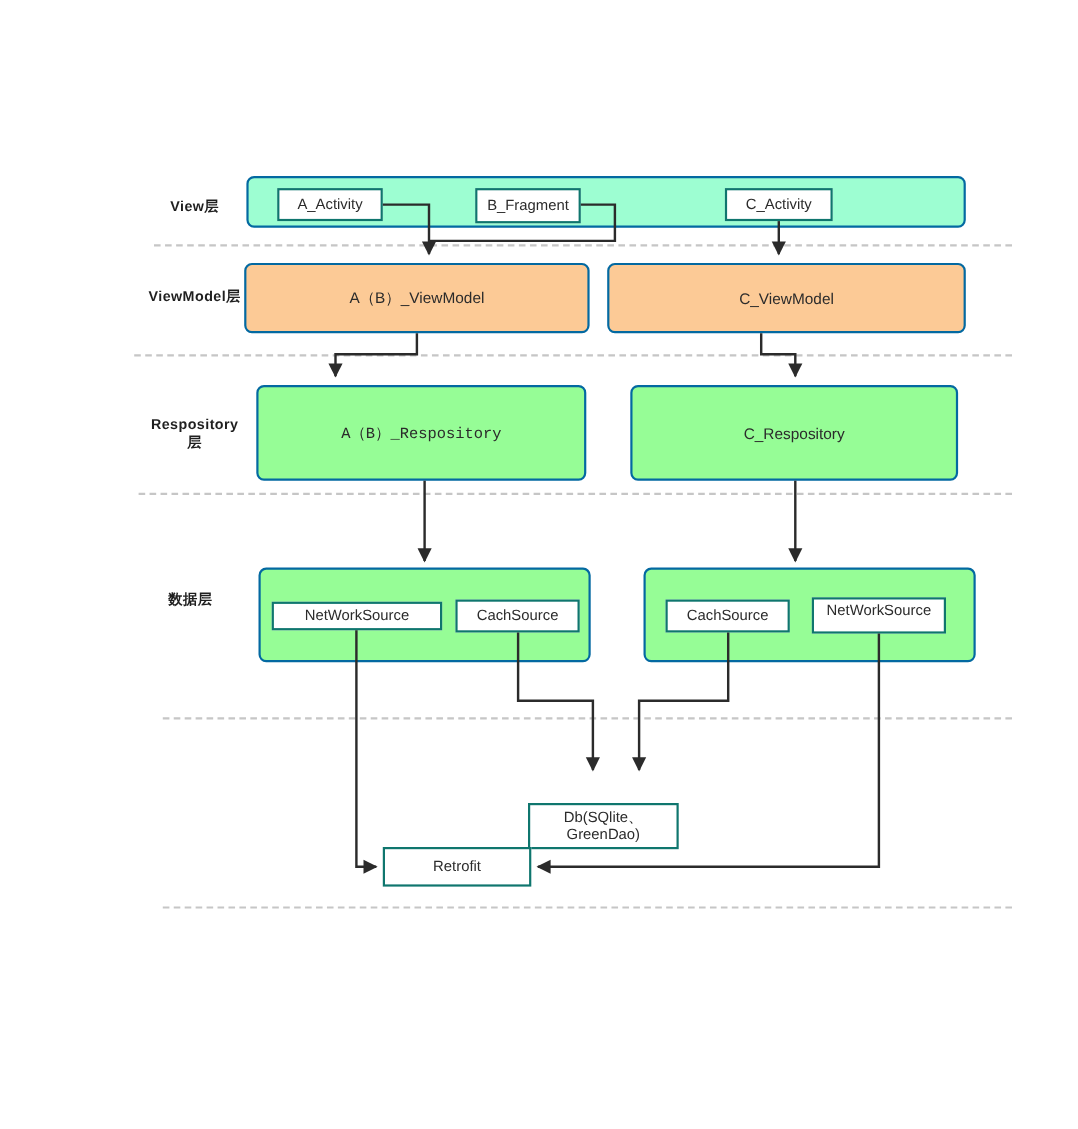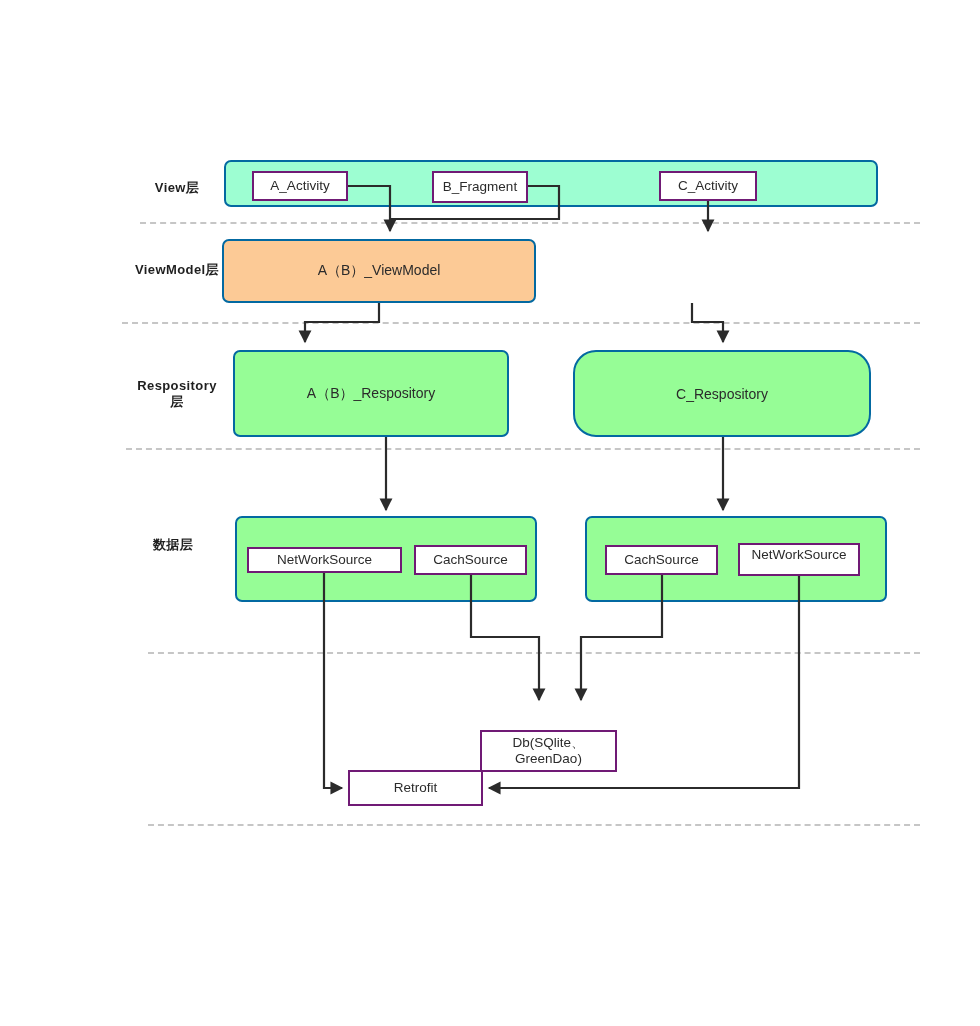--- a/index.html
+++ b/index.html
@@ -50,21 +50,21 @@
     right: 0;
     top: 50%;
     transform: translateY(-50%);
     text-align: center;
     font-size: 14px;
     color: #2b2b2b;
   }
   .node {
     position: absolute;
     background: #ffffff;
-    border: 2px solid #701a75;
+    border: 2px solid #0f766e;
     box-sizing: border-box;
     display: flex;
     align-items: center;
     justify-content: center;
     font-size: 13.5px;
     color: #2b2b2b;
     text-align: center;
     line-height: 1.15;
     padding: 0 4px;
   }
@@ -105,26 +105,29 @@
   <div class="node" style="left:252px; top:171px; width:96px; height:30px;">A_Activity</div>
 
   <div class="node" style="left:432px; top:171px; width:96px; height:32px;">B_Fragment</div>
 
   <div class="node" style="left:659px; top:171px; width:98px; height:30px;">C_Activity</div>
 
   <div class="band band-vm" style="left:222px; top:239px; width:314px; height:64px;">
     <div class="band-text">A（B）_ViewModel</div>
   </div>
 
+  <div class="band band-vm" style="left:552px; top:239px; width:326px; height:64px;">
+    <div class="band-text">C_ViewModel</div>
+  </div>
 
-  <div class="band band-repo" style="left:233px; top:350px; width:276px; height:87px;">
+  <div class="band band-repo" style="left:233px; top:350px; width:300px; height:87px;font-family:Liberation Mono, monospace;">
     <div class="band-text">A（B）_Respository</div>
   </div>
 
-  <div class="band band-repo" style="left:573px; top:350px; width:298px; height:87px;border-radius:23px;">
+  <div class="band band-repo" style="left:573px; top:350px; width:298px; height:87px;">
     <div class="band-text">C_Respository</div>
   </div>
 
   <div class="band band-data" style="left:235px; top:516px; width:302px; height:86px;"></div>
 
   <div class="node" style="left:247px; top:547px; width:155px; height:26px;">NetWorkSource</div>
 
   <div class="node" style="left:414px; top:545px; width:113px; height:30px;">CachSource</div>
 
   <div class="band band-data" style="left:585px; top:516px; width:302px; height:86px;"></div>

